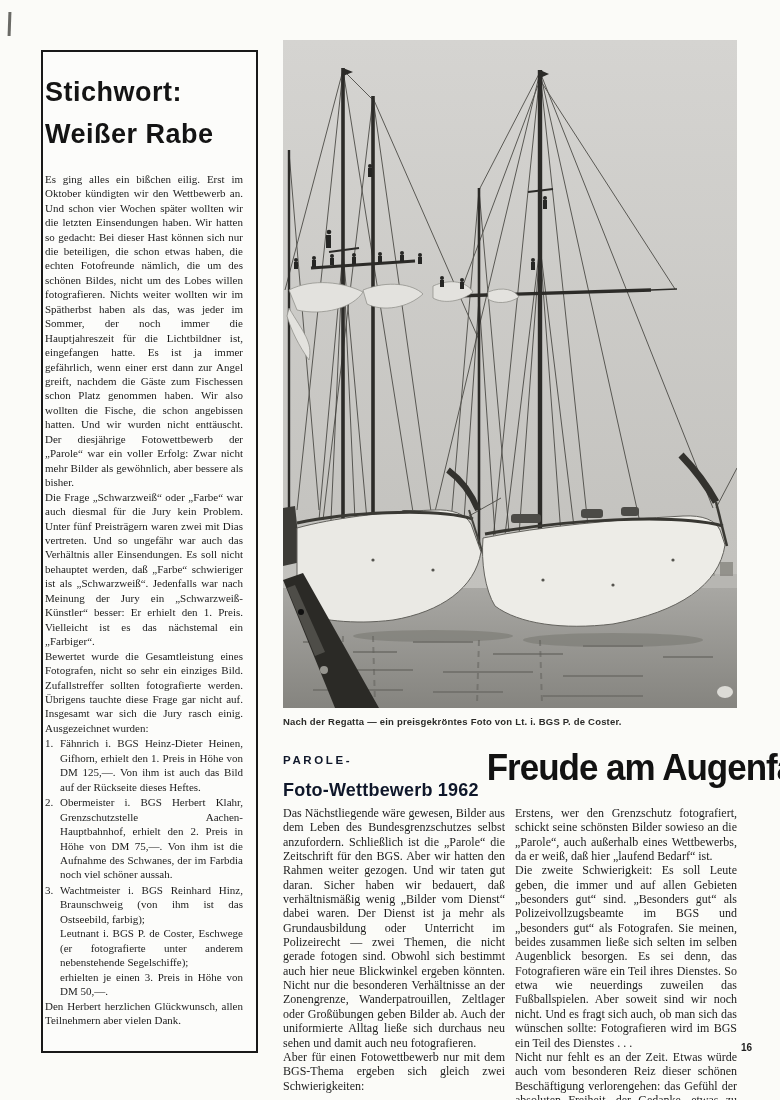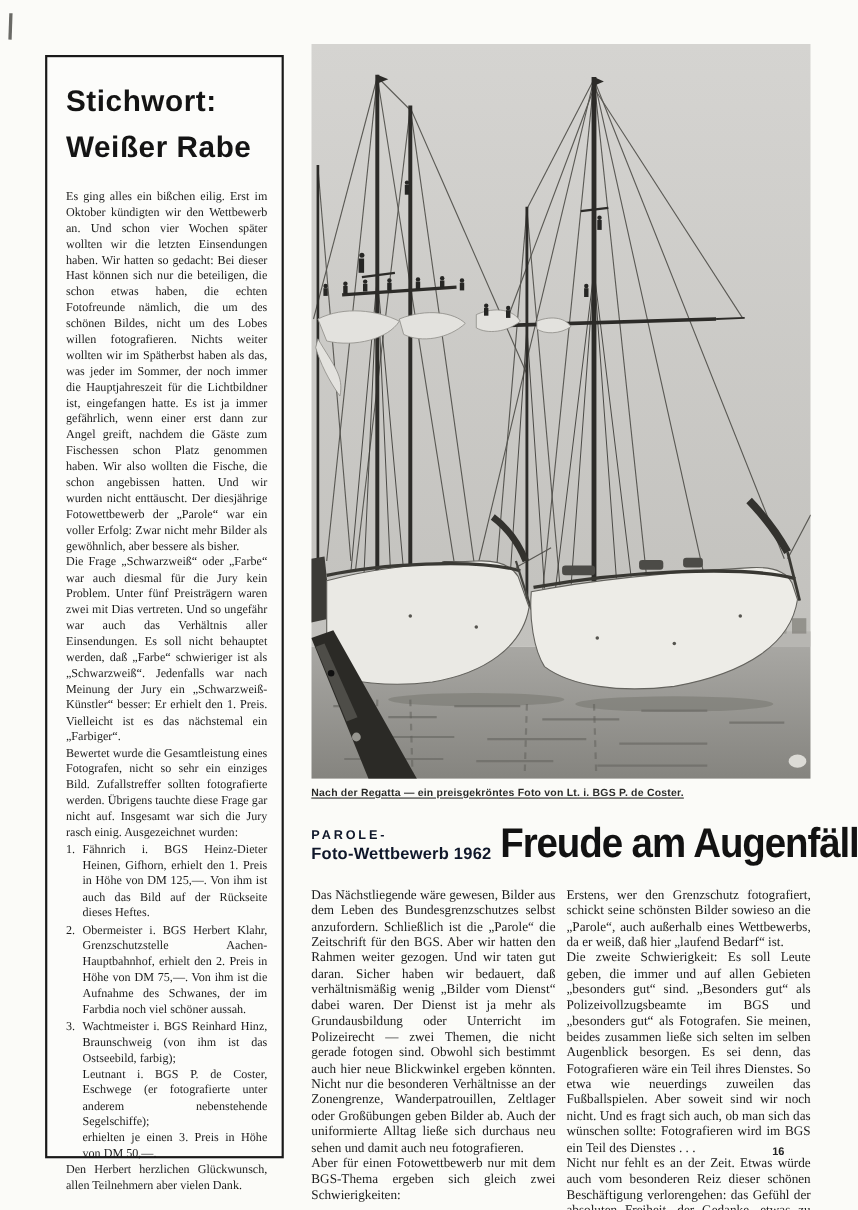--- a/index.html
+++ b/index.html
@@ -13,64 +13,64 @@
   }
   .scan-tick {
     position:absolute; left:8px; top:12px; width:3px; height:24px;
     background:#6a6a66; transform:rotate(2deg);
   }
 
   
   .sidebar-box {
     position:absolute; left:41px; top:50px; width:217px; height:1003px;
     border:2px solid #191919;
-    padding:20px 13px 12px 17px;
+    padding:20px 13px 12px 2px;
     background:#fcfcfa;
   }
   .sidebar-title {
     font-family:"Liberation Sans", sans-serif;
     font-weight:bold; font-size:27px; line-height:1.55;
     letter-spacing:.5px; color:#141414;
   }
   .sidebar-body { margin-top:16px; font-size:11px; line-height:14.45px; text-align:justify; }
   .sidebar-body p { margin:0; }
   .award { display:flex; margin-top:1px; }
   .award-num { width:15px; flex:none; }
   .award-body { flex:1; text-align:justify; }
   .closing { margin-top:14px; }
 
   
   .photo-wrap { position:absolute; left:283px; top:40px; width:454px; height:668px; }
   .photo-wrap svg { display:block; width:454px; height:668px; }
   .photo-caption {
     position:absolute; left:283px; top:716px; width:454px;
     font-family:"Liberation Sans", sans-serif; font-weight:bold;
-    font-size:9.5px; letter-spacing:.2px; color:#2b2b29;text-decoration:underline;
+    font-size:9.5px; letter-spacing:.2px; color:#2b2b29;
   }
 
   
   .article-head { position:absolute; left:283px; top:748px; width:454px; display:flex; align-items:flex-start; }
   .kicker { flex:none; font-family:"Liberation Sans", sans-serif; font-weight:bold; color:#0f172a; padding-top:6px; }
   .kicker-line1 { font-size:11.5px; letter-spacing:2.6px; }
-  .kicker-line2 { font-size:15px; letter-spacing:.2px; margin-top:2px; }
+  .kicker-line2 { font-size:18px; letter-spacing:.2px; margin-top:14px; }
   .headline {
     flex:1; font-family:"Liberation Sans", sans-serif; font-weight:bold;
     font-size:35px; line-height:1; letter-spacing:-1px; color:#121212;
     margin-left:8px; transform:scaleY(1.08); transform-origin:top left;
     white-space:nowrap;
   }
 
   
   .article-cols { position:absolute; left:283px; top:806px; width:454px; display:flex; gap:10px; }
   .col { flex:1; font-size:12px; line-height:14.35px; text-align:justify; }
   .col p { margin:0; }
   .justify-last { text-align-last:justify; }
 
   .page-number {
-    position:absolute; left:702px; top:1042px;
+    position:absolute; left:741px; top:1042px;
     font-family:"Liberation Sans", sans-serif; font-weight:bold; font-size:10px; color:#222;text-align:center;
   }
 </style>
 </head>
 <body>
 
 <div class="scan-tick"></div>
 
 <div class="sidebar-box">
   <div class="sidebar-title">

